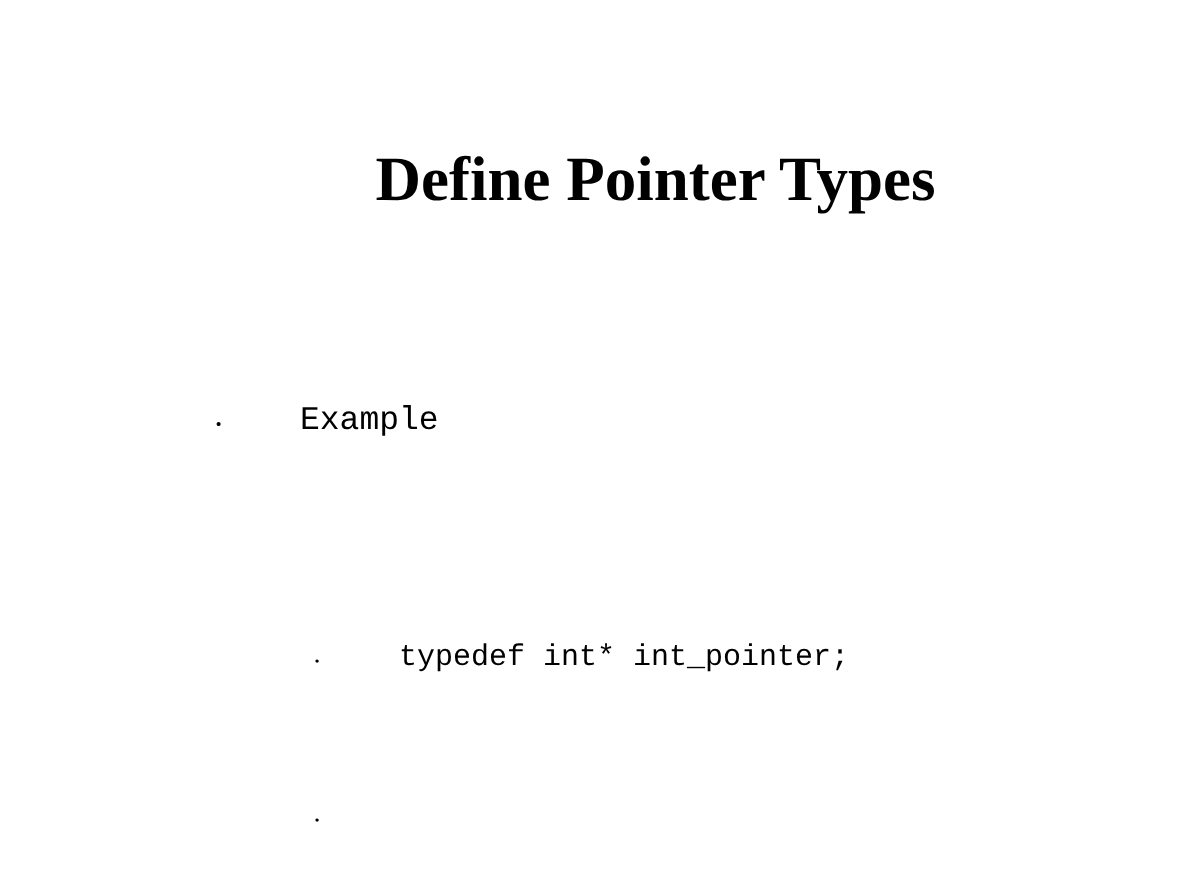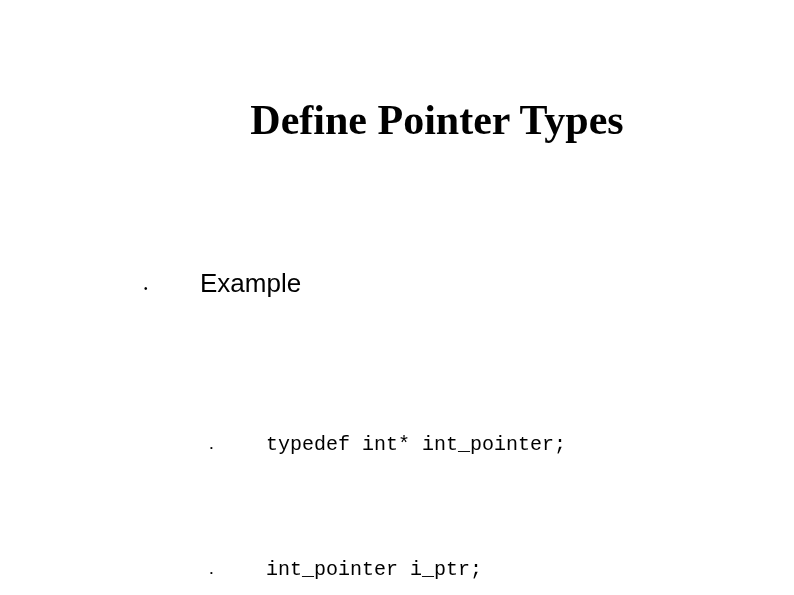--- a/index.html
+++ b/index.html
@@ -32,22 +32,22 @@
       margin-bottom: 18px;
     }
     .bullet {
       font-size: 10px;
       width: 28px;
       display: inline-block;
       vertical-align: middle;
       padding-top: 6px;
     }
     .top-label {
-      font-family: Liberation Sans, sans-serif;
-      font-size: 26px;
+      font-family: Liberation Mono, monospace;
+      font-size: 22px;
     }
     .sub-list {
       padding-left: 54px;
     }
     .sub-item {
       display: flex;
       align-items: baseline;
       margin-bottom: 14px;
     }
     .sub-bullet {
@@ -72,16 +72,15 @@
     <span class="bullet">•</span>
     <span class="top-label">Example</span>
   </div>
   <div class="sub-list">
     <div class="sub-item">
       <span class="sub-bullet">•</span>
       <span class="code">typedef int* int_pointer;</span>
     </div>
     <div class="sub-item">
       <span class="sub-bullet">•</span>
-      <span class="code">int_pointer i_ptr;</span>
     </div>
   </div>
 </div>
 
 </body></html>

